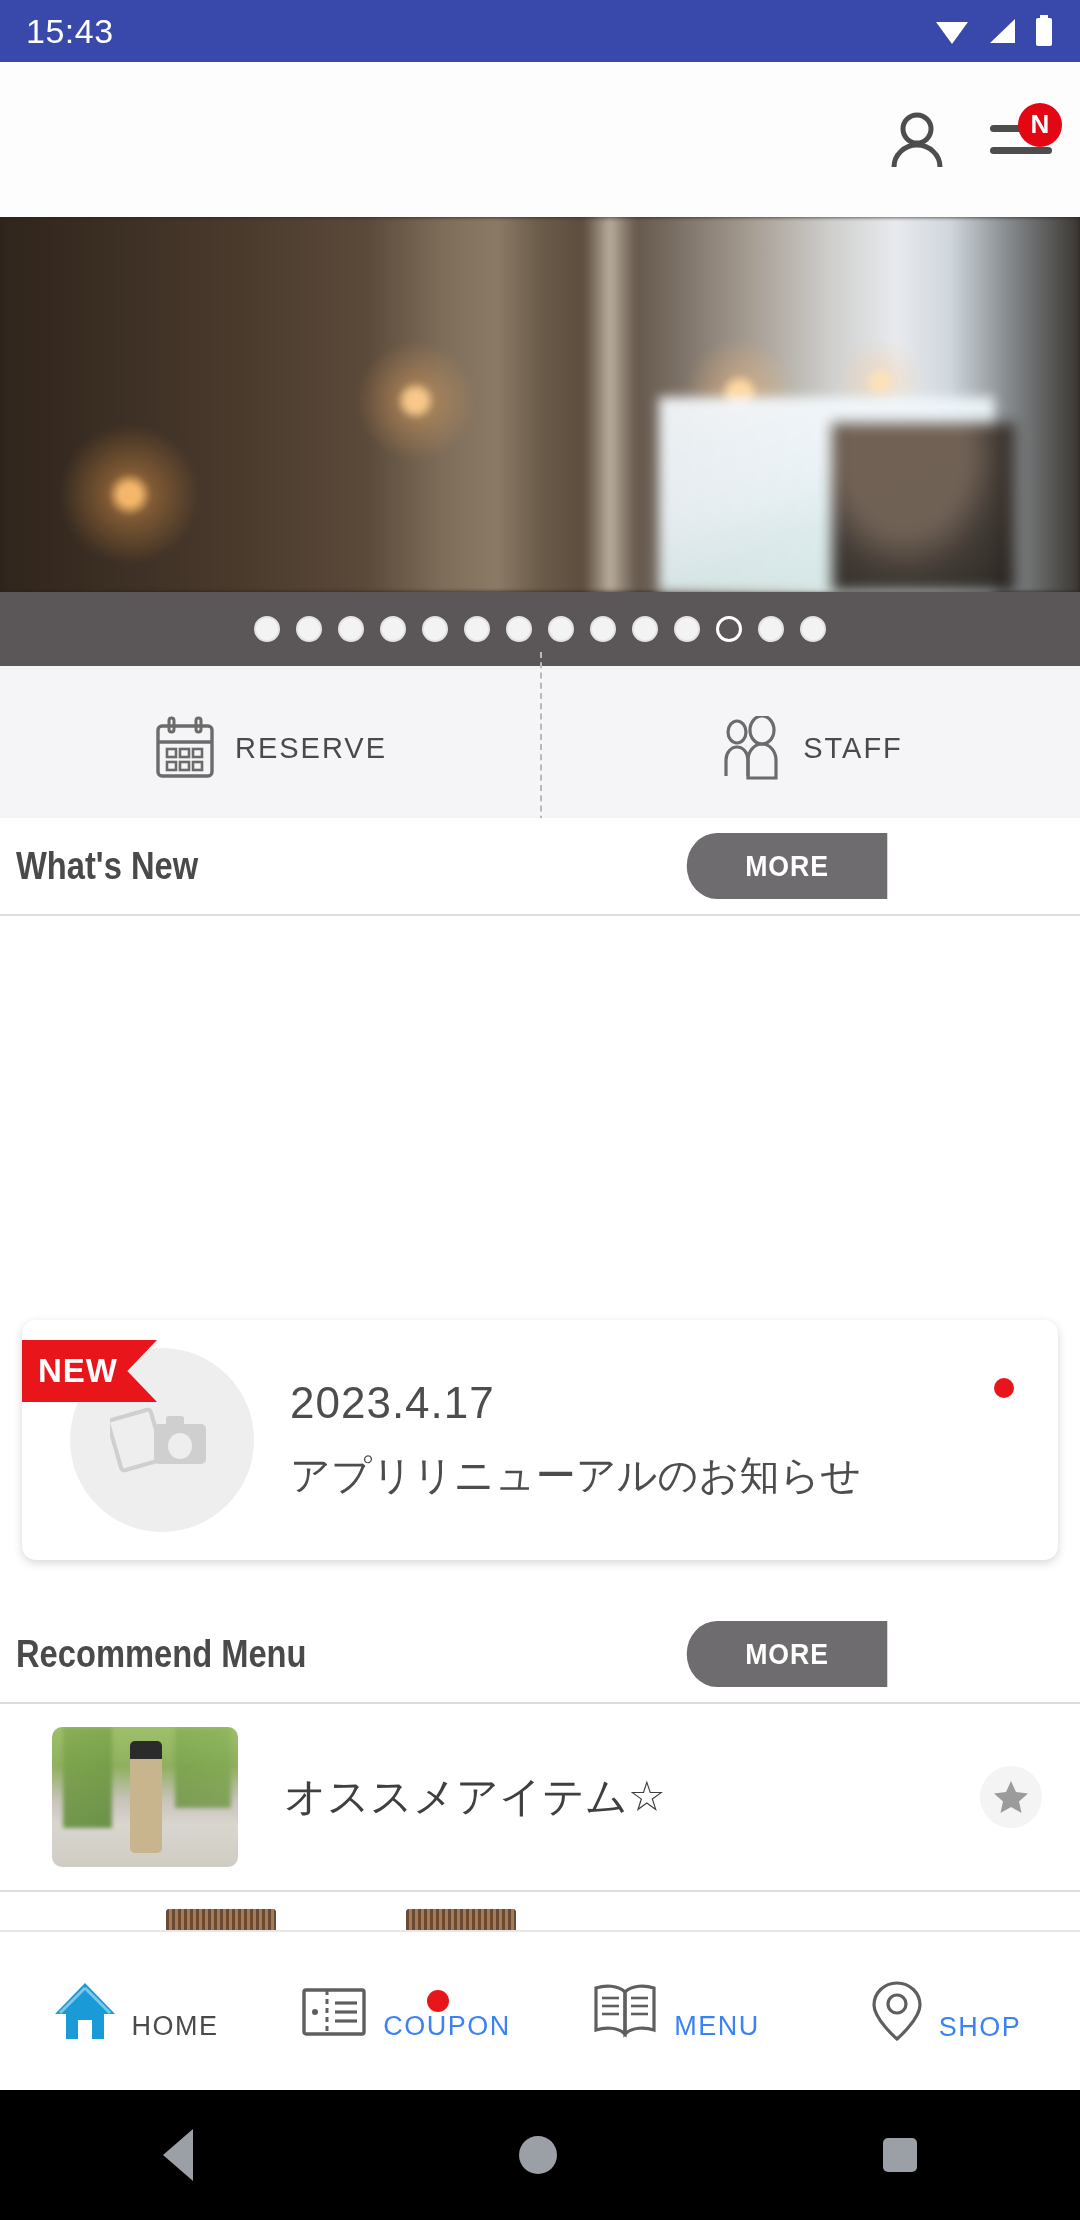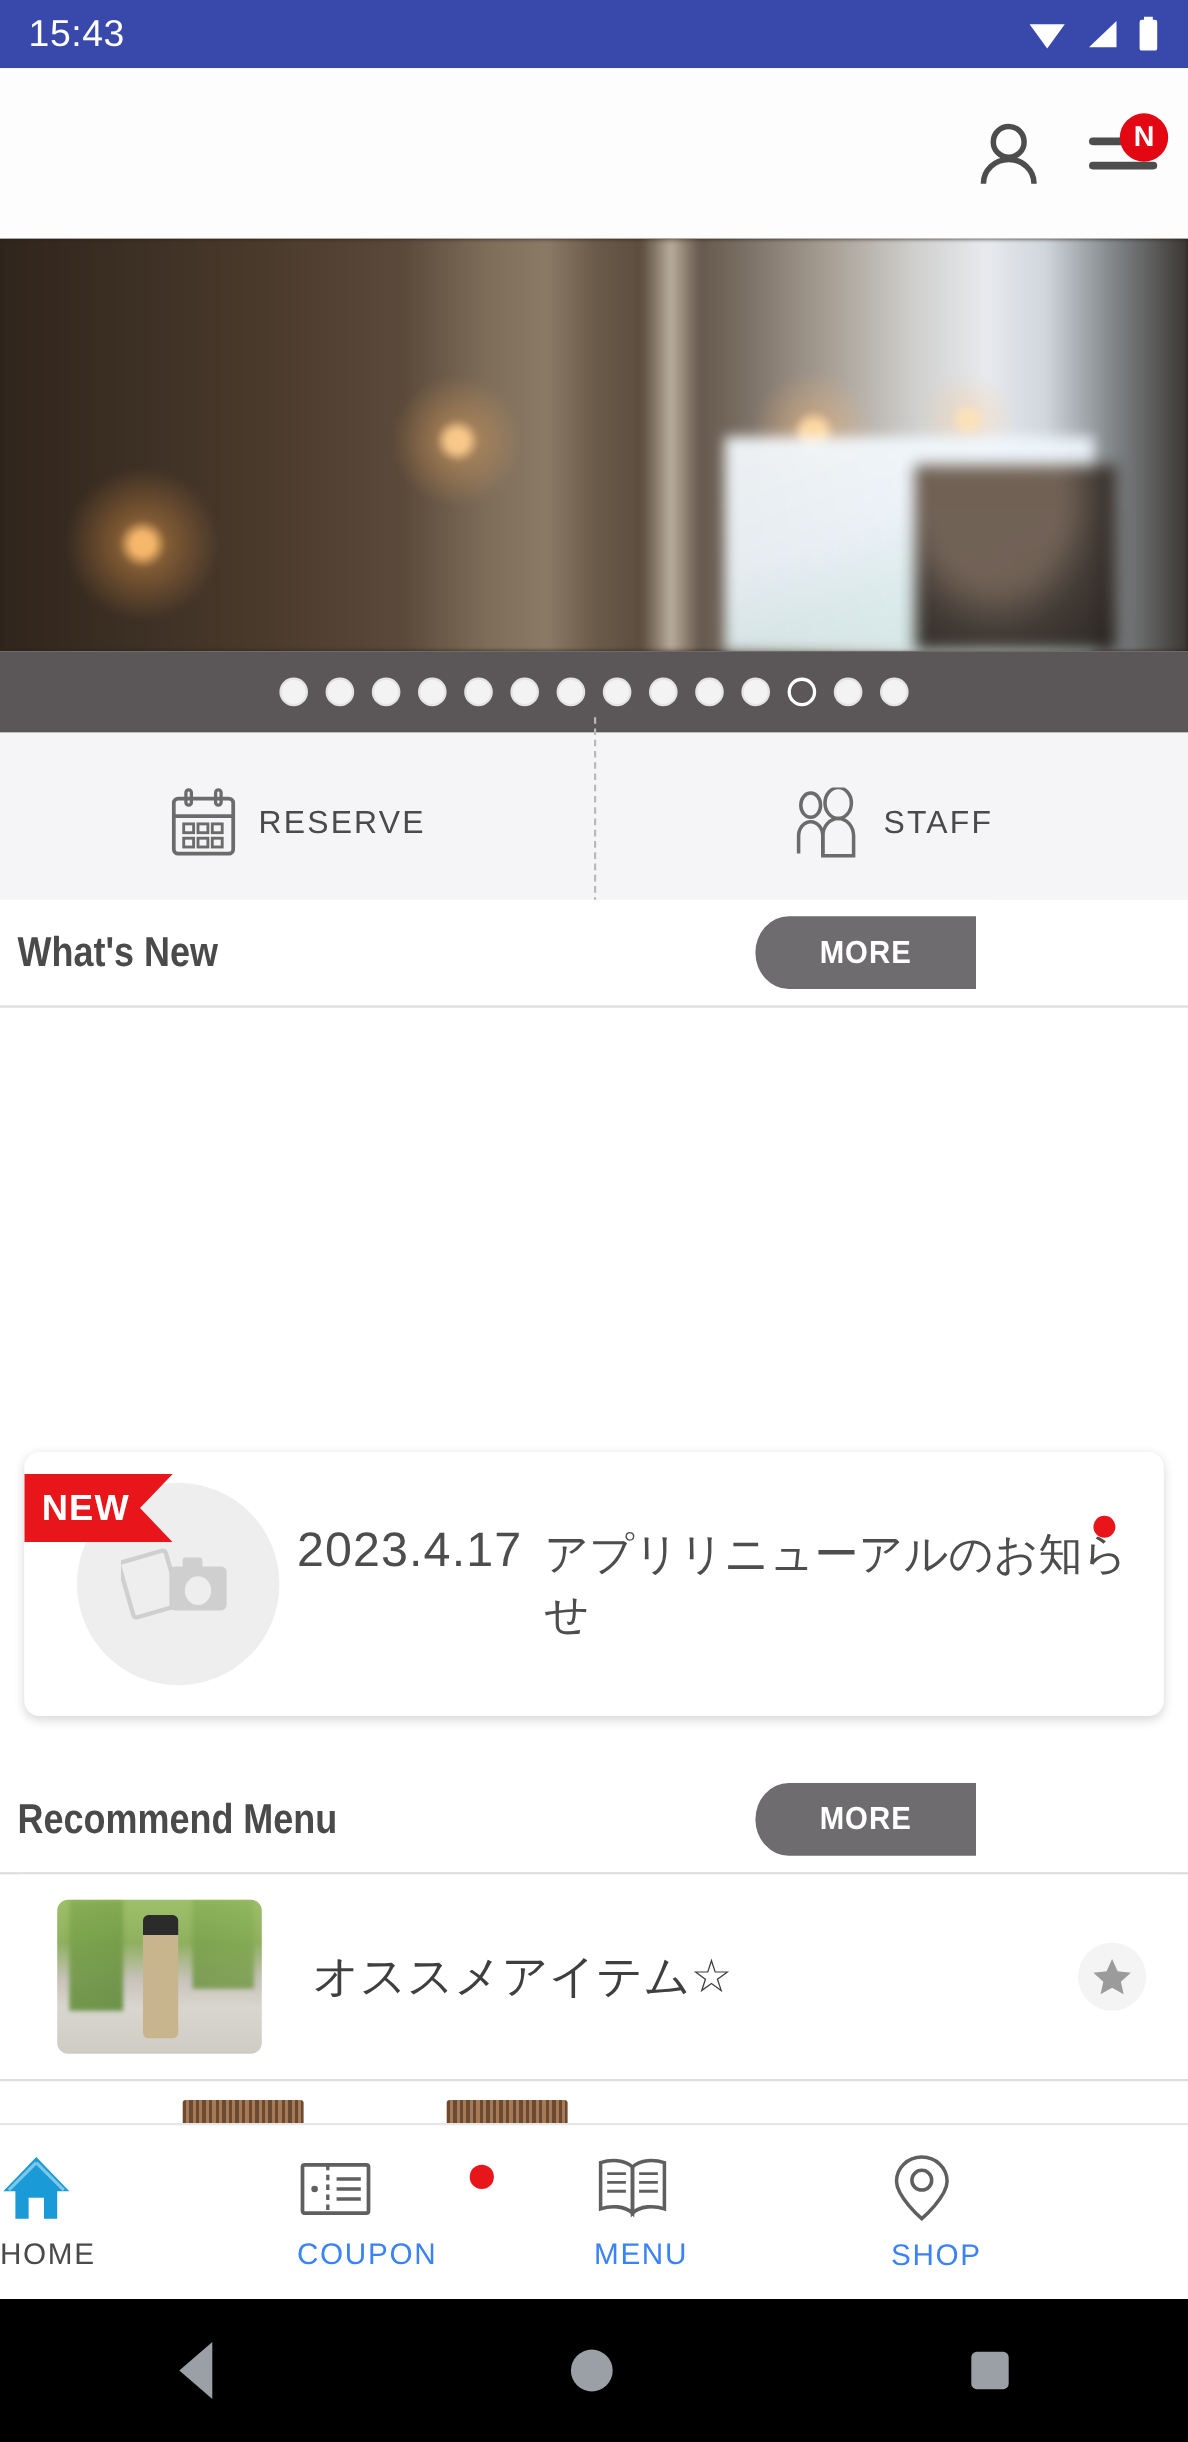--- a/index.html
+++ b/index.html
@@ -131,21 +131,21 @@
     background:#e8161b; color:#fff; font-size:33px; font-weight:bold;
     display:flex; align-items:center; padding-left:16px; letter-spacing:1px;
     clip-path: polygon(0 0, 100% 0, 78% 50%, 100% 100%, 0 100%);
     z-index:3;
   }
   .news-thumb {
     width:184px; height:184px; margin-left:48px; border-radius:50%;
     background:#eeeeee; display:flex; align-items:center; justify-content:center;
     flex-shrink:0;
   }
-  .news-body { margin-left:16px; display:flex; flex-direction:row; gap:20px;justify-content:space-between; }
+  .news-body { margin-left:36px; display:flex; flex-direction:column; gap:20px;justify-content:space-between; }
   .news-date { font-size:44px; color:#4d4d4d; letter-spacing:1px; }
   .news-title { font-size:40px; color:#4d4d4d; font-family:"DejaVu Sans", sans-serif; }
   .news-dot {
     position:absolute; right:44px; top:58px; width:20px; height:20px;
     border-radius:50%; background:#e8161b;
   }
 
   
   .rec-row {
     position:absolute; left:0; width:1080px; height:186px;
@@ -179,21 +179,21 @@
   .mini-th { position:absolute; top:8px; width:110px; height:24px;
     background: repeating-linear-gradient(90deg,#6b4a34 0 3px,#a57a55 3px 6px); border-radius:3px; }
 
   
   .bottomnav {
     position:absolute; left:0; bottom:130px; width:1080px; height:160px;
     background:#fff; border-top:2px solid #e6e6e6;
     display:flex; align-items:center;
   }
   .nav-cell {
-    flex:1; display:flex; flex-direction:column; align-items:flex-start; justify-content:center;
+    flex:1; display:flex; flex-direction:row; align-items:flex-end; justify-content:center;
     gap:14px; position:relative;
   }
   .nav-label { font-size:27px; color:#3b82f6; letter-spacing:1.5px; }
   .nav-label.active { color:#4a4a4a; }
   .nav-badge {
     position:absolute; top:10px; left:58%; width:22px; height:22px;
     border-radius:50%; background:#e8161b;
   }
 
   

